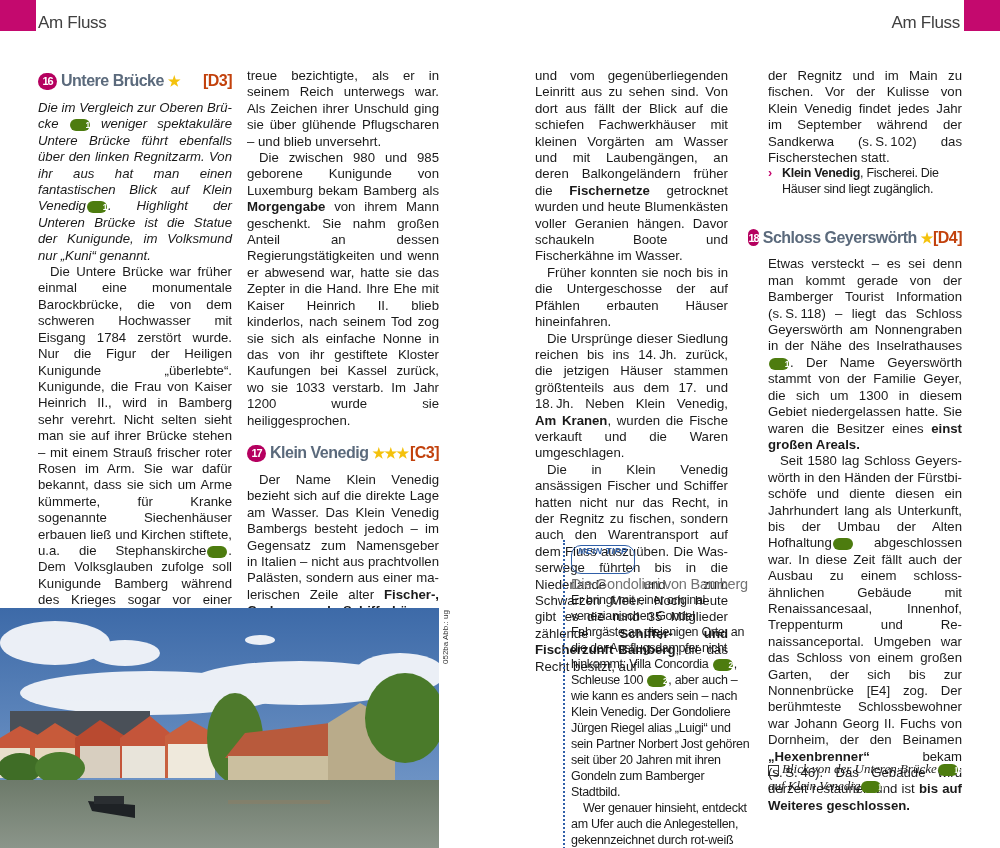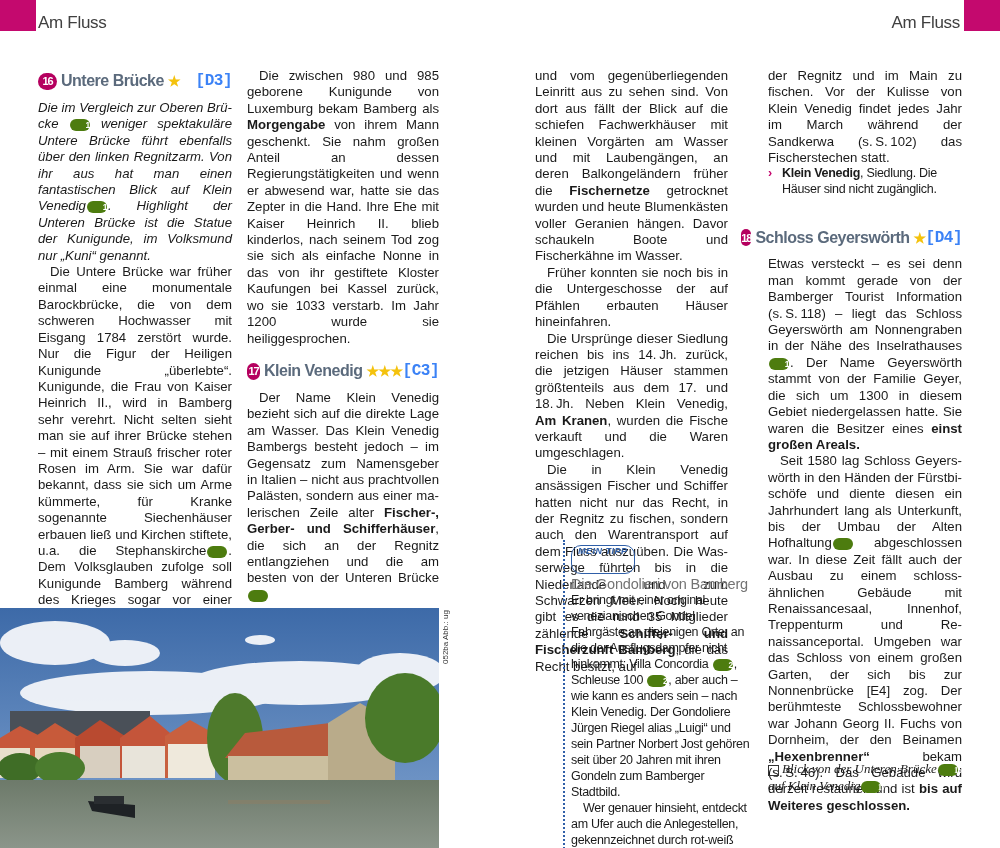--- a/index.html
+++ b/index.html
@@ -23,21 +23,21 @@
   .col b { font-weight: bold; }
 
   .col1 { left: 38px; top: 73px; width: 194px; }
   .col2 { left: 247px; top: 68px; width: 192px; }
   .col3 { left: 535px; top: 68px; width: 193px; }
   .col4 { left: 768px; top: 68px; width: 194px; }
 
   .sec-head { display: flex; align-items: center; font-size: 16px; font-weight: bold; color: #5b6a7c; margin: 0 0 10px 0; letter-spacing: -0.5px; white-space: nowrap; }
   .sec-head .num { display: inline-flex; align-items: center; justify-content: center; width: 19px; height: 17px; border-radius: 9px; background: #b5005f; color: #fff; font-size: 11px; margin-right: 4px; letter-spacing: -1px; }
   .sec-head .stars { color: #f4c20d; margin-left: 4px; font-size: 14px; }
-  .sec-head .grid { margin-left: auto; font-weight: bold; color: #3b82f6; font-family: Liberation Mono, monospace; }
+  .sec-head .grid { margin-left: auto; font-weight: bold; color: #c2410c; }
 
   .ref { display: inline-flex; align-items: center; justify-content: center; width: 15px; height: 12px; border-radius: 7px; background: #4d7c0f; color: #fff; font-size: 8.5px; font-weight: bold; font-style: normal; vertical-align: 0px; margin: 0 1px; letter-spacing: -0.5px; line-height: 12px; padding-left: 20px; }
 
   .info-line { font-family: "Liberation Sans Narrow", "Liberation Sans", sans-serif; font-size: 12.5px; line-height: 15.5px; text-align: left; padding-left: 14px; text-indent: -14px; letter-spacing: -0.3px; }
   .info-line .arrow { color: #c4096e; font-weight: bold; display: inline-block; width: 14px; text-indent: 0; }
 
   .tip-box { position: absolute; left: 563px; top: 540px; width: 188px; border-left: 2px dotted #2f5fa8; padding-left: 6px; }
   .tip-badge { display: inline-block; border: 1.5px solid #2f5fa8; border-radius: 10px; color: #2f5fa8; font-size: 9px; font-style: italic; font-weight: bold; padding: 0 6px; letter-spacing: 0.5px; height: 29px; line-height: 11px; }
   .tip-title { font-size: 14.5px; color: #737373; margin-top: 2px; letter-spacing: -0.2px; }
   .tip-text { font-family: "Liberation Sans Narrow", "Liberation Sans", sans-serif; font-size: 12.5px; line-height: 16px; text-align: left; letter-spacing: -0.3px; }
@@ -66,20 +66,21 @@
     <span>Untere Brücke</span>
     <span class="stars">★</span>
     <span class="grid">[D3]</span>
   </div>
   <p class="it"><span>Die im Vergleich zur Oberen Brü­cke</span> <span class="ref">15</span> <span>weniger spektakuläre Untere Brücke führt ebenfalls über den lin­ken Regnitzarm. Von ihr aus hat man einen fantastischen Blick auf Klein Venedig</span><span class="ref">17</span><span>. Highlight der Unteren Brücke ist die Statue der Kunigunde, im Volksmund nur „Kuni“ genannt.</span></p>
   <p class="indent"><span>Die Untere Brücke war früher ein­mal eine monumentale Barockbrü­cke, die von dem schweren Hochwas­ser mit Eisgang 1784 zerstört wurde. Nur die Figur der Heiligen Kunigunde „überlebte“. Kunigunde, die Frau von Kaiser Heinrich II., wird in Bamberg sehr verehrt. Nicht selten sieht man sie auf ihrer Brücke stehen – mit ei­nem Strauß frischer roter Rosen im Arm. Sie war dafür bekannt, dass sie sich um Arme kümmerte, für Kranke sogenannte Siechenhäuser erbau­en ließ und Kirchen stiftete, u.a. die Stephanskirche</span><span class="ref">10</span><span>. Dem Volksglau­ben zufolge soll Kunigunde Bamberg während des Krieges sogar vor einer heftigeren Bombardierung bewahrt haben.</span></p>
   <p class="indent"><span>Um ihr Leben ranken sich viele </span><b>Le­genden</b><span>, von denen einige auf dem Kaisergrab im Bamberger Dom</span><span class="ref">1</span><span id="c1-end"> dargestellt sind. Eine der Legenden besagt, dass ihr Mann sie der Un­</span></p>
 </div>
 
 <div class="col col2">
+  <p><span id="c2-start">treue bezichtigte, als er in seinem Reich unterwegs war. Als Zeichen ih­rer Unschuld ging sie über glühende Pflugscharen – und blieb unversehrt.</span></p>
   <p class="indent"><span>Die zwischen 980 und 985 gebore­ne Kunigunde von Luxemburg bekam Bamberg als </span><b>Morgengabe</b><span> von ihrem Mann geschenkt. Sie nahm großen Anteil an dessen Regierungstätigkei­ten und wenn er abwesend war, hatte sie das Zepter in die Hand. Ihre Ehe mit Kaiser Heinrich II. blieb kinderlos, nach seinem Tod zog sie sich als ein­fache Nonne in das von ihr gestiftete Kloster Kaufungen bei Kassel zurück, wo sie 1033 verstarb. Im Jahr 1200 wurde sie heiliggesprochen.</span></p>
   <div class="sec-head" style="margin-top:16px;">
     <span class="num">17</span>
     <span>Klein Venedig</span>
     <span class="stars">★★★</span>
     <span class="grid">[C3]</span>
   </div>
   <p class="indent"><span>Der Name Klein Venedig bezieht sich auf die direkte Lage am Wasser. Das Klein Venedig Bambergs besteht jedoch – im Gegensatz zum Namens­geber in Italien – nicht aus prachtvol­len Palästen, sondern aus einer ma­lerischen Zeile alter </span><b>Fischer-, Gerber- und Schifferhäuser</b><span>, die sich an der Regnitz entlangziehen und die am besten von der Unteren Brücke</span><span class="ref">16</span></p>
 </div>
 
@@ -91,22 +92,22 @@
 </div>
 
 <div class="tip-box">
   <span class="tip-badge">MEIN TIPP</span>
   <div class="tip-title">Die Gondolieri von Bamberg</div>
   <p class="tip-text"><span>Er bringt mit einer original veneziani­schen Gondel Fahrgäste an diejeni­gen Orte, an die der Ausflugsdampfer nicht hinkommt: Villa Concordia</span> <span class="ref">21</span><span>, Schleuse 100</span> <span class="ref">22</span><span>, aber auch – wie kann es anders sein – nach Klein Vene­dig. Der Gondoliere Jürgen Riegel alias „Luigi“ und sein Partner Norbert Jost gehören seit über 20 Jahren mit ihren Gondeln zum Bamberger Stadtbild.</span></p>
   <p class="tip-text indent">Wer genauer hinsieht, entdeckt am Ufer auch die Anlegestellen, gekenn­zeichnet durch rot-weiß gestreifte Pfos­ten. Weitere Infos s. S. 126.</p>
 </div>
 
 <div class="col col4">
-  <p><span id="c4-start">der Regnitz und im Main zu fischen. Vor der Kulisse von Klein Venedig fin­det jedes Jahr im March während der Sandkerwa (s. S. 102) das Fischer­stechen statt.</span></p>
-  <p class="info-line"><span class="arrow">›</span><b>Klein Venedig</b><span>, Siedlung. Die Häuser sind nicht zugänglich.</span></p>
+  <p><span id="c4-start">der Regnitz und im Main zu fischen. Vor der Kulisse von Klein Venedig fin­det jedes Jahr im September während der Sandkerwa (s. S. 102) das Fischer­stechen statt.</span></p>
+  <p class="info-line"><span class="arrow">›</span><b>Klein Venedig</b><span>, Fischerei. Die Häuser sind liegt zugänglich.</span></p>
   <div class="sec-head" style="margin-top:32px;justify-content:flex-end;">
     <span class="num">18</span>
     <span>Schloss Geyerswörth</span>
     <span class="stars">★</span>
     <span class="grid">[D4]</span>
   </div>
   <p><span>Etwas versteckt – es sei denn man kommt gerade von der Bamberger Tourist Information (s. S. 118) – liegt das Schloss Geyerswörth am Nonnengraben in der Nähe des Inselrathauses</span><span class="ref">14</span><span>. Der Name Gey­erswörth stammt von der Familie Geyer, die sich um 1300 in diesem Gebiet niedergelassen hatte. Sie wa­ren die Besitzer eines </span><b>einst großen Areals.</b></p>
   <p class="indent"><span>Seit 1580 lag Schloss Geyers­wörth in den Händen der Fürstbi­schöfe und diente diesen ein Jahr­hundert lang als Unterkunft, bis der Umbau der Alten Hofhaltung</span><span class="ref">3</span><span> ab­geschlossen war. In diese Zeit fällt auch der Ausbau zu einem schloss­ähnlichen Gebäude mit Renaissance­saal, Innenhof, Treppenturm und Re­naissanceportal. Umgeben war das Schloss von einem großen Garten, der sich bis zur Nonnenbrücke [E4] zog. Der berühmteste Schlossbewoh­ner war Johann Georg II. Fuchs von Dornheim, der den Beinamen </span><b>„He­xenbrenner“</b><span> bekam (s. S. 46). Das Gebäude wird derzeit restauriert und ist </span><b>bis auf Weiteres geschlossen.</b></p>
 </div>
 

